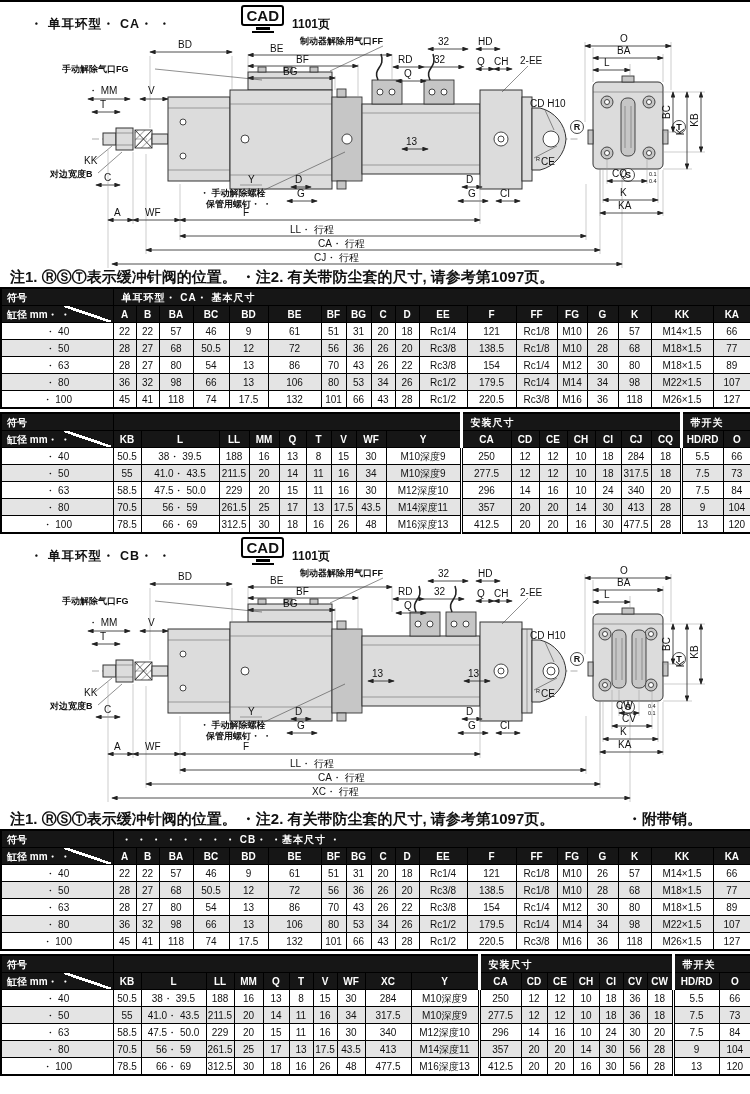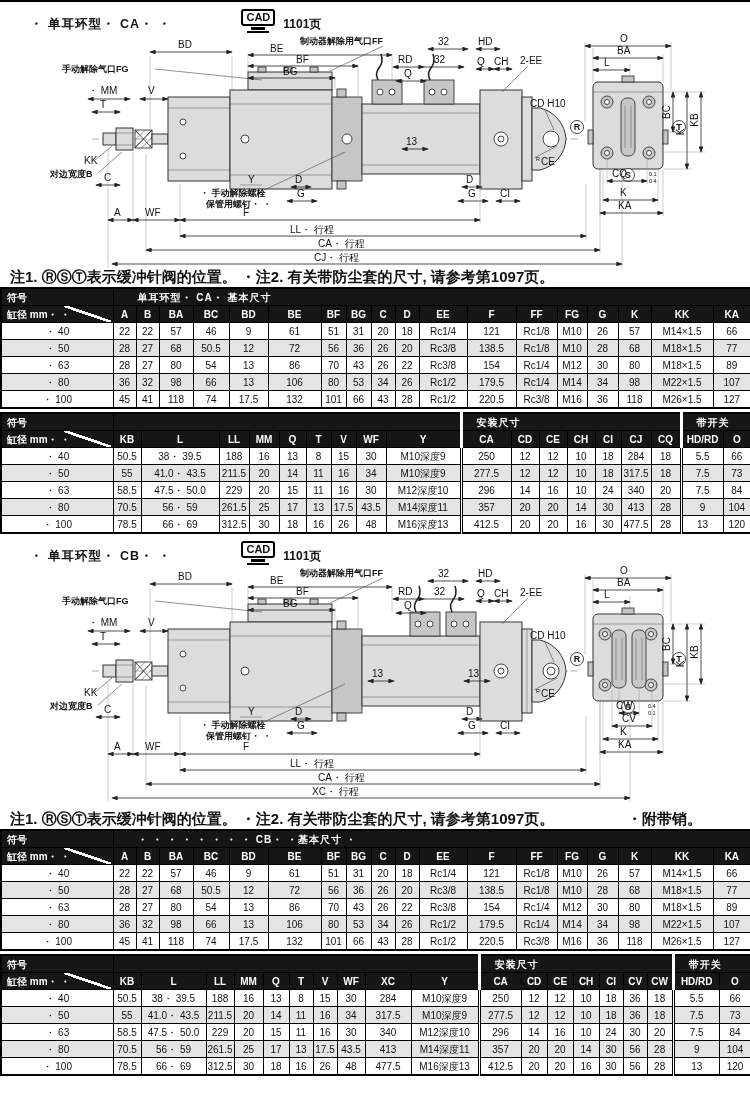--- a/index.html
+++ b/index.html
@@ -3,46 +3,46 @@
 <meta charset="utf-8">
 <style>
   html,body{margin:0;padding:0;background:#fff;}
   .sheet{position:relative;width:750px;height:1094px;background:#fff;overflow:hidden;
          font-family:"Liberation Sans","DejaVu Sans",sans-serif;color:#111;}
   .pagetitle{font-size:15px;font-weight:bold;letter-spacing:3px;padding:6px 0 3px 8px;}
   .title-rule{height:2px;background:#000;margin:0 0 3px 0;}
   .sec-head{display:flex;align-items:flex-end;padding:2px 0 1px 30px;font-weight:bold;font-size:12.5px;height:26px;}
   .sec-title{letter-spacing:1px;}
   .cad{display:inline-flex;flex-direction:column;align-items:center;margin-left:70px;line-height:1;}
-  .cad-box{border:2px solid #000;border-radius:3px;font-size:11px;font-weight:800;padding:1px 3px;}
+  .cad-box{border:2px solid #000;border-radius:3px;font-size:15px;font-weight:800;padding:1px 3px;}
   .cad-base{width:14px;height:3px;background:#000;margin-top:1px;}
   .cad-foot{width:22px;height:2px;background:#000;margin-top:1px;}
   .cad-page{font-size:12px;font-weight:bold;margin-left:8px;}
   .note{font-size:15px;font-weight:bold;padding:1px 0 2px 10px;height:13px;line-height:13px;}
   .note-row{display:flex;justify-content:space-between;padding-right:48px;}
   
   table.dim{border-collapse:collapse;table-layout:fixed;width:750px;font-size:10px;margin:2px 0 3px 0;border:2px solid #000;}
   .dim th,.dim td{border:1px solid #000;padding:0 1px;text-align:center;height:16px;line-height:1.1;
                   overflow:hidden;white-space:nowrap;}
   .dim thead th{background:#161616;color:#fff;font-weight:bold;border-color:#000;}
-  .dim thead th.ttl{text-align:left;padding-left:24px;letter-spacing:1px;}
+  .dim thead th.ttl{text-align:left;padding-left:8px;letter-spacing:1px;}
   .dim thead th.corner{text-align:left;padding-left:5px;}
   .dim thead th.diag{position:relative;text-align:left;padding-left:5px;}
   .dim thead th.diag i{position:absolute;right:2px;top:0;width:42%;height:100%;display:block;
       background:linear-gradient(to right top,transparent 46%,#fff 46%,#fff 55%,transparent 55%);}
   .dim tbody td{background:#fff;}
   .dim tbody tr.alt td{background:#e4e4e4;}
   .t2 tr.colrow th:nth-child(11),.t2 tbody td:nth-child(11),
   .t2 tr.colrow th:nth-child(18),.t2 tbody td:nth-child(18){border-left:3px double #000;}
   .t4 tr.colrow th:nth-child(12),.t4 tbody td:nth-child(12),
   .t4 tr.colrow th:nth-child(19),.t4 tbody td:nth-child(19){border-left:3px double #000;}
   .dim thead tr.colrow th{border-left-color:#555;}
   .t2 tr.colrow th:nth-child(11),.t2 tr.colrow th:nth-child(18),
   .t4 tr.colrow th:nth-child(12),.t4 tr.colrow th:nth-child(19){border-left:3px double #fff;}
-  .dim thead th.grp{border-left:3px double #fff;text-align:left;padding-left:14px;}
+  .dim thead th.grp{border-left:3px double #fff;text-align:left;padding-left:8px;}
   
   svg{display:block;}
   svg text{font-family:"Liberation Sans","DejaVu Sans",sans-serif;}
   .dl{font-size:10px;fill:#111;}
   .dl2{font-size:9px;fill:#111;font-weight:bold;}
   .tol{font-size:5.5px;fill:#111;}
   .dim-l{stroke:#222;stroke-width:0.8;}
   .ldr{stroke:#444;stroke-width:0.6;}
   .ext{stroke:#999;stroke-width:0.5;}
   .thin{stroke:#555;stroke-width:0.5;}

